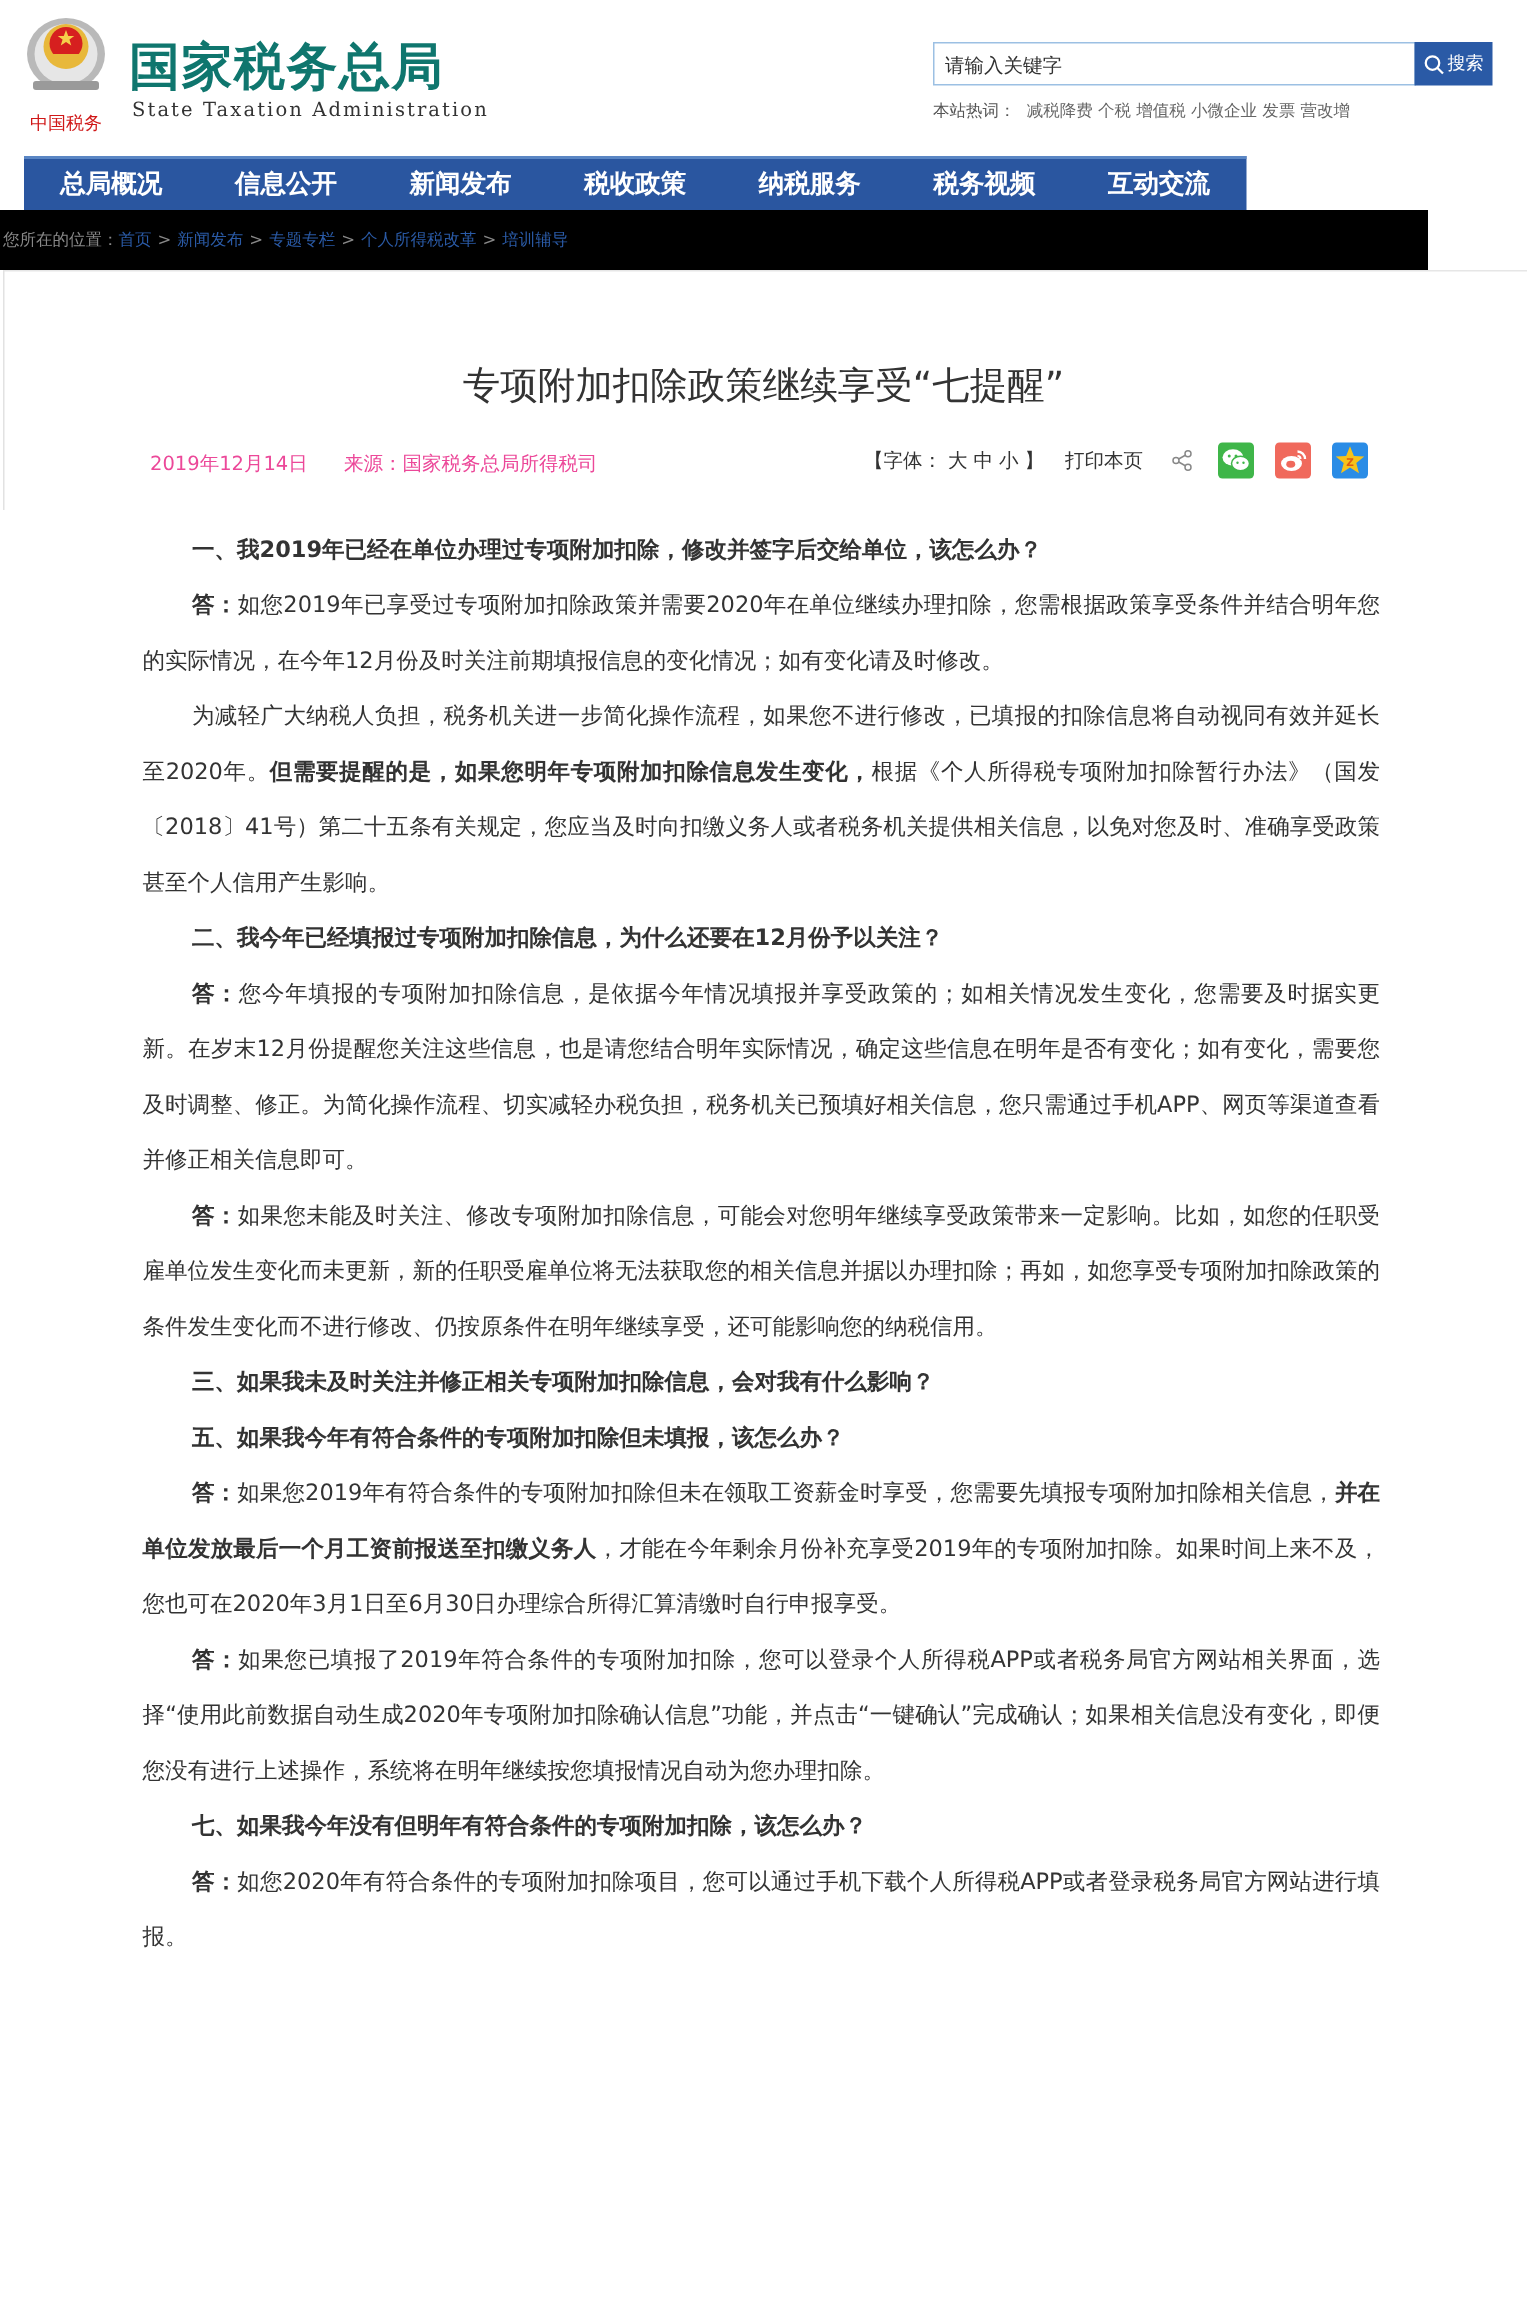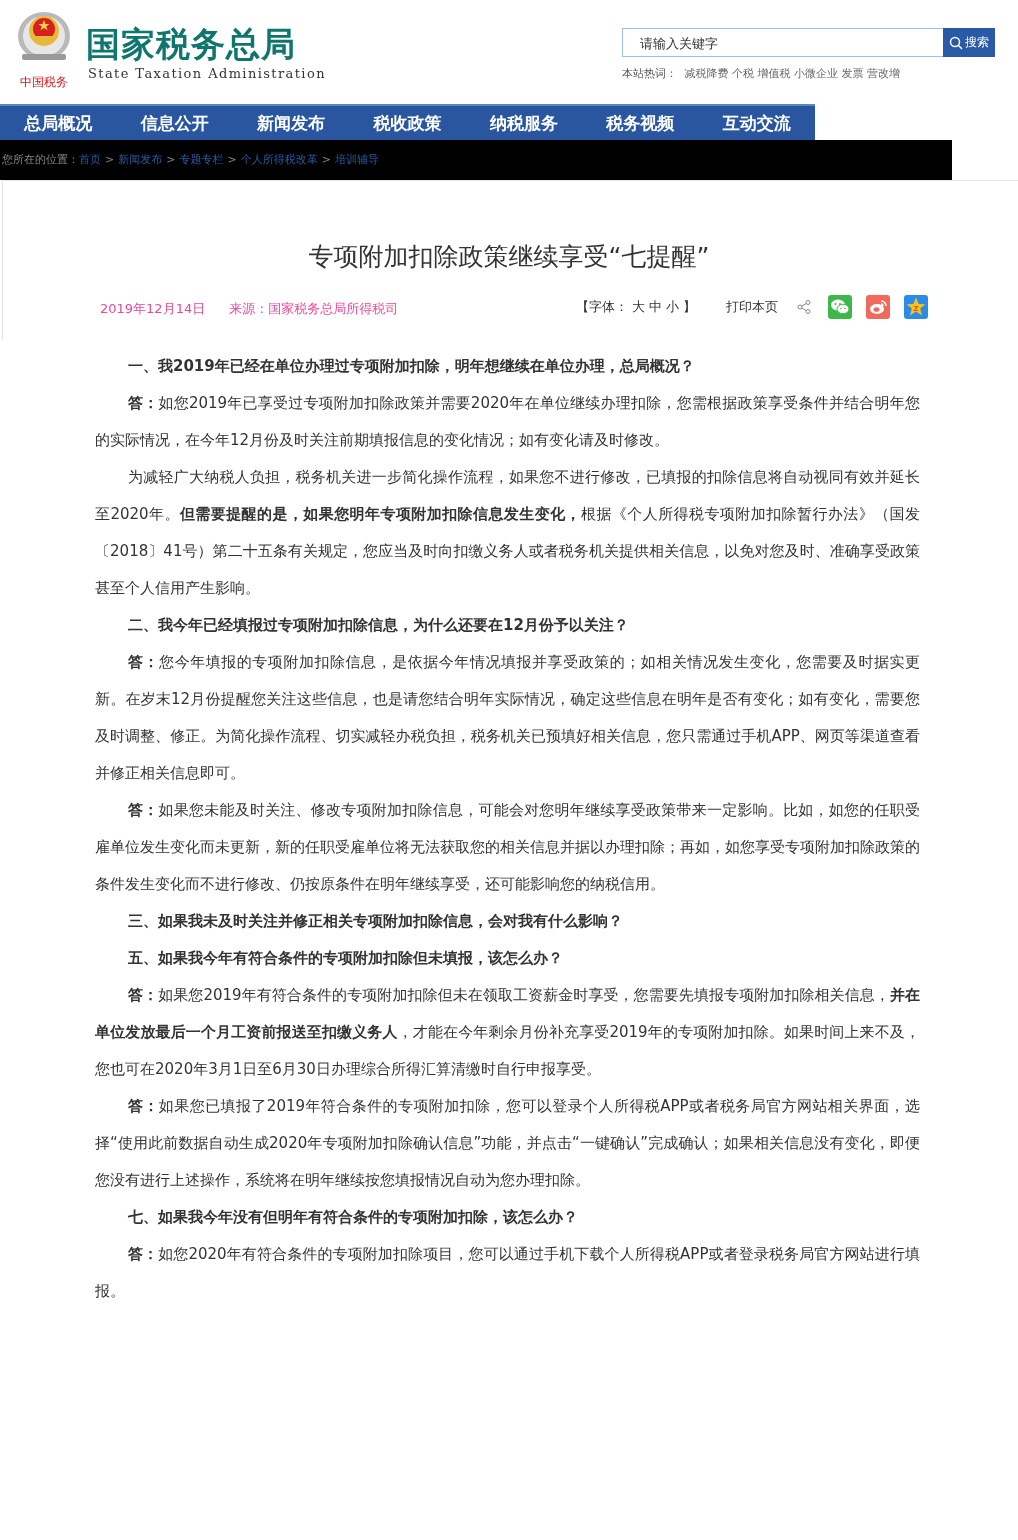--- a/index.html
+++ b/index.html
@@ -1,37 +1,37 @@
 <!DOCTYPE html>
 <html><head>
 <meta charset="utf-8">
 <style>
   * { margin:0; padding:0; box-sizing:border-box; }
   body { width:1018px; height:1540px; background:#fff; font-family:"DejaVu Sans","Liberation Sans",sans-serif; color:#333; overflow:hidden; position:relative; }
   .header { position:absolute; left:0; top:0; width:1018px; height:104px; background:#fff; }
   .logo-emblem { position:absolute; left:12px; top:6px; width:64px; height:88px; }
   .logo-cn { position:absolute; left:86px; top:22px; font-size:34px; font-weight:bold; color:#0f766e; letter-spacing:1px; white-space:nowrap; }
   .logo-en { position:absolute; left:88px; top:66px; font-family:"DejaVu Serif","Liberation Serif",serif; font-size:13px; color:#333; letter-spacing:1.4px; white-space:nowrap; }
-  .search-box { position:absolute; left:622px; top:28px; width:322px; height:29px; border:1px solid #9cc0e3; background:#fff; font-size:13px; color:#333; padding:6px 17px; }
+  .search-box { position:absolute; left:622px; top:28px; width:322px; height:29px; border:1px solid #9cc0e3; background:#fff; font-size:13px; color:#333; padding:6px 7px; }
   .search-btn { position:absolute; left:943px; top:28px; width:52px; height:29px; background:#2a5aa6; color:#fff; font-size:12px; display:flex; align-items:center; justify-content:center; gap:2px; }
   .hot { position:absolute; left:622px; top:66px; font-size:11px; color:#666; white-space:nowrap; }
   .hot span.k { color:#555; margin-right:4px; }
-  .nav { position:absolute; left:0; top:104px; width:815px; height:36px; background:#2a56a0; border-top:2px solid #5a86c4; display:flex; }
+  .nav { position:absolute; left:16px; top:104px; width:815px; height:36px; background:#2a56a0; border-top:2px solid #5a86c4; display:flex; }
   .nav-item { flex:1; color:#fff; font-size:17px; font-weight:bold; text-align:center; line-height:34px; }
   .crumb-bar { position:absolute; left:0; top:140px; width:952px; height:40px; background:#000000; }
   .crumb { position:absolute; left:2px; top:12px; font-size:11px; color:#888; white-space:nowrap; }
   .crumb a { color:#2a5aa6; text-decoration:none; }
   .crumb .sep { color:#888; margin:0 4px; }
   .card { position:absolute; left:2px; top:180px; width:1016px; height:160px; background:#fff; border-left:1px solid #e2e2e2; border-top:1px solid #e6e6e6; }
   .title { position:absolute; left:0; width:1018px; top:240px; text-align:center; font-size:25px; color:#333; }
   .meta { position:absolute; left:100px; top:300px; font-size:13px; color:#ec4899; white-space:nowrap; }
   .meta .src { margin-left:20px; }
   .tools { position:absolute; left:574px; top:294px; height:26px; display:flex; align-items:center; font-size:13px; color:#333; white-space:nowrap; }
   .tools .fs span { margin:0 2px; }
-  .tools .print { margin-left:28px; }
+  .tools .print { margin-left:12px; }
   .icon-share { margin-left:18px; width:16px; height:16px; }
   .sicon { width:24px; height:24px; border-radius:3px; margin-left:14px; display:flex; align-items:center; justify-content:center; }
   .wechat { background:#3fb649; margin-left:16px; }
   .weibo { background:#f0695c; }
   .qzone { background:#2a8ce6; }
   .content { position:absolute; left:95px; top:348px; width:825px; }
   .p { font-size:15px; line-height:37px; color:#333; text-indent:33px; text-align:justify; }
   .q { font-weight:bold; }
   .b { font-weight:bold; }
 </style>
@@ -127,21 +127,21 @@
   </div>
   <div class="sicon qzone">
     <svg width="22" height="22" viewBox="0 0 22 22">
         <polygon points="11,1.5 13.6,8 20.5,8.3 15.2,12.6 17,19.5 11,15.6 5,19.5 6.8,12.6 1.5,8.3 8.4,8" fill="#f7c21a"></polygon>
         <text x="11" y="14.5" font-size="7" font-weight="bold" fill="#e05a10" text-anchor="middle" font-family="DejaVu Sans, sans-serif">Z</text>
       </svg>
   </div>
 </div>
 
 <div class="content">
-  <p class="p q">一、我2019年已经在单位办理过专项附加扣除，明年想继续在单位办理，总局概况？</p>
+  <p class="p q">一、我2019年已经在单位办理过专项附加扣除，修改并签字后交给单位，该怎么办？</p>
   <p class="p"><span class="b">答：</span><span>如您2019年已享受过专项附加扣除政策并需要2020年在单位继续办理扣除，您需根据政策享受条件并结合明年您的实际情况，在今年12月份及时关注前期填报信息的变化情况；如有变化请及时修改。</span></p>
   <p class="p"><span>为减轻广大纳税人负担，税务机关进一步简化操作流程，如果您不进行修改，已填报的扣除信息将自动视同有效并延长至2020年。</span><span class="b">但需要提醒的是，如果您明年专项附加扣除信息发生变化，</span><span>根据《个人所得税专项附加扣除暂行办法》（国发〔2018〕41号）第二十五条有关规定，您应当及时向扣缴义务人或者税务机关提供相关信息，以免对您及时、准确享受政策甚至个人信用产生影响。</span></p>
 
   <p class="p q">二、我今年已经填报过专项附加扣除信息，为什么还要在12月份予以关注？</p>
   <p class="p"><span class="b">答：</span><span>您今年填报的专项附加扣除信息，是依据今年情况填报并享受政策的；如相关情况发生变化，您需要及时据实更新。在岁末12月份提醒您关注这些信息，也是请您结合明年实际情况，确定这些信息在明年是否有变化；如有变化，需要您及时调整、修正。为简化操作流程、切实减轻办税负担，税务机关已预填好相关信息，您只需通过手机APP、网页等渠道查看并修正相关信息即可。</span></p>
 
   <p class="p"><span class="b">答：</span><span>如果您未能及时关注、修改专项附加扣除信息，可能会对您明年继续享受政策带来一定影响。比如，如您的任职受雇单位发生变化而未更新，新的任职受雇单位将无法获取您的相关信息并据以办理扣除；再如，如您享受专项附加扣除政策的条件发生变化而不进行修改、仍按原条件在明年继续享受，还可能影响您的纳税信用。</span></p>
   <p class="p q">三、如果我未及时关注并修正相关专项附加扣除信息，会对我有什么影响？</p>
 
 

